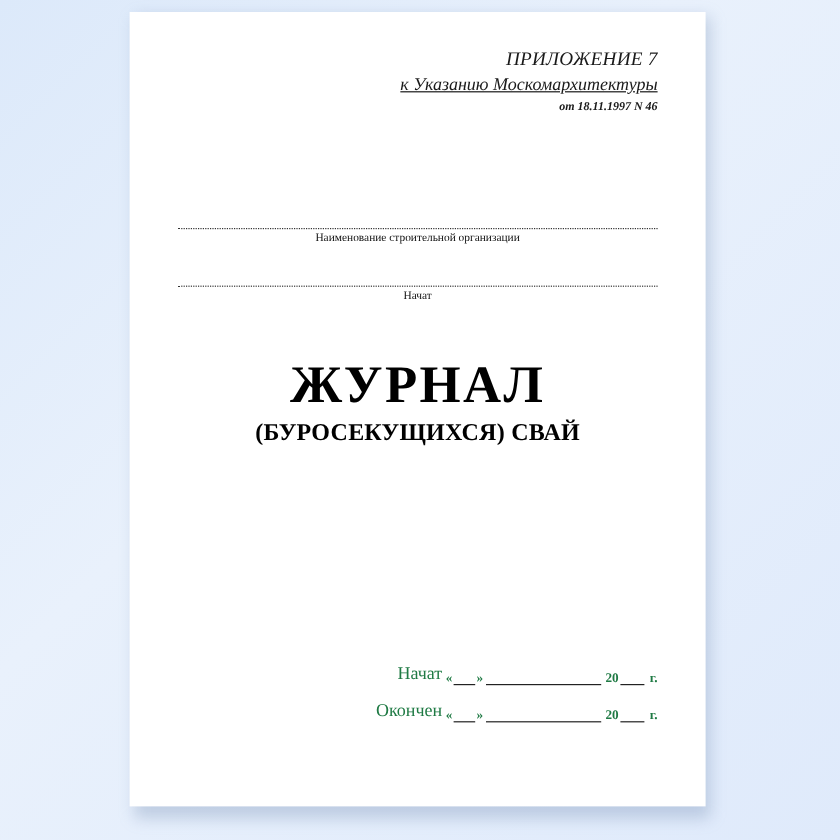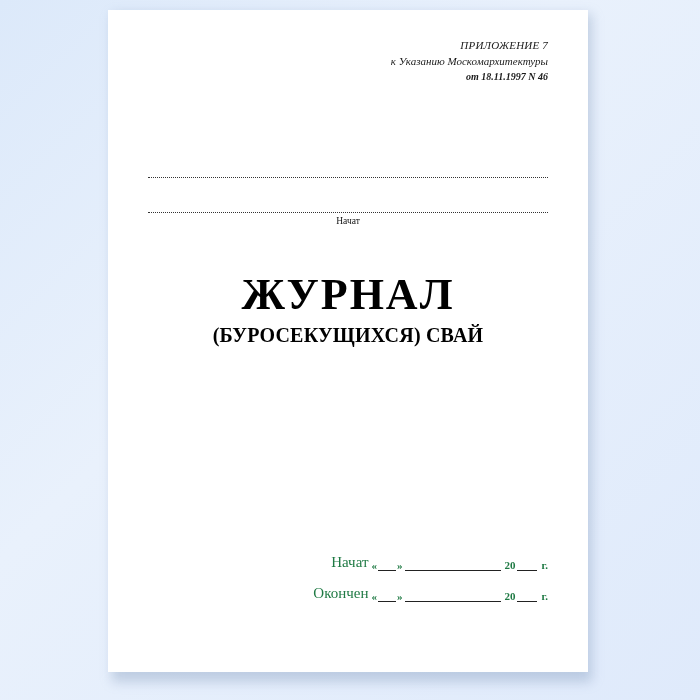--- a/index.html
+++ b/index.html
@@ -41,25 +41,26 @@
   }
 
   
   .header-block {
     text-align: right;
     font-style: italic;
     color: #1a1a1a;
     line-height: 1.45;
   }
   .header-line-1 {
-    font-size: 11px;
+    font-size: 16px;
     letter-spacing: 0.2px;
   }
   .header-line-2 {
-    font-size: 11px;
+    font-size: 15px;
+    text-decoration: underline;
   }
   .header-line-3 {
     font-size: 10px;
     font-weight: bold;
   }
 
   
   .fill-group-1 { margin-top: 92px; }
   .fill-group-2 { margin-top: 33px; }
 
@@ -170,20 +171,21 @@
   <div class="page">
 
     <div class="header-block">
       <div class="header-line-1">ПРИЛОЖЕНИЕ 7</div>
       <div class="header-line-2">к Указанию Москомархитектуры</div>
       <div class="header-line-3">от 18.11.1997 N 46</div>
     </div>
 
     <div class="fill-group-1">
       <div class="dotline"></div>
+      <div class="fill-caption">Наименование строительной организации</div>
     </div>
 
     <div class="fill-group-2">
       <div class="dotline"></div>
       <div class="fill-caption">Начат</div>
     </div>
 
     <div class="title-block">
       <div class="title-main">ЖУРНАЛ</div>
       <div class="title-sub2">(БУРОСЕКУЩИХСЯ) СВАЙ</div>

